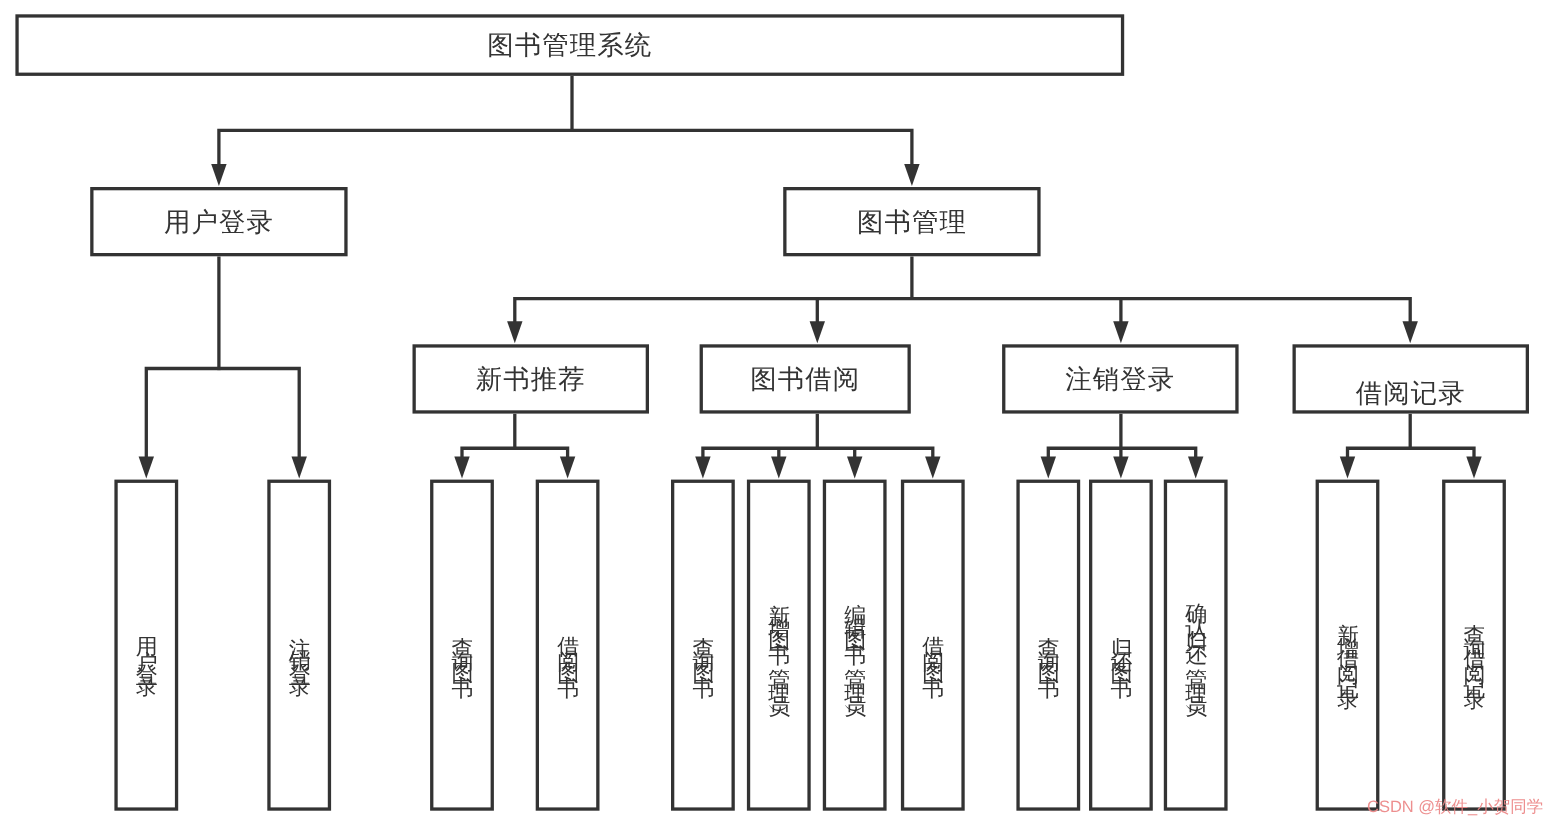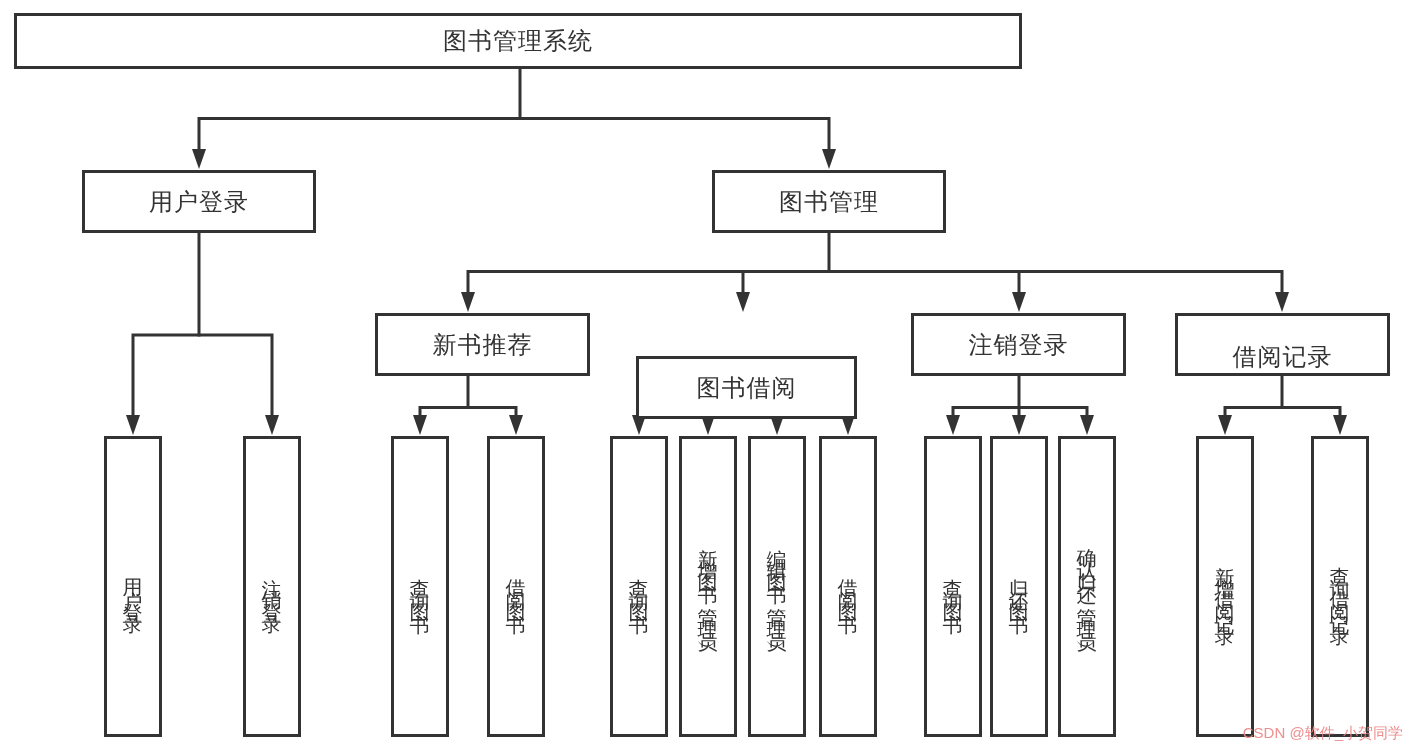--- a/index.html
+++ b/index.html
@@ -123,21 +123,21 @@
   <div class="box" style="left:82px;top:170px;width:234px;height:63px;">
     <span class="hlabel">用户登录</span>
   </div>
   <div class="box" style="left:712px;top:170px;width:234px;height:63px;">
     <span class="hlabel">图书管理</span>
   </div>
 
   <div class="box" style="left:363px;top:313px;width:215px;height:63px;margin-left:12px;">
     <span class="hlabel">新书推荐</span>
   </div>
-  <div class="box" style="left:636px;top:313px;width:221px;height:63px;margin-top:43px;">
+  <div class="box" style="left:636px;top:313px;width:192px;height:63px;">
     <span class="hlabel">图书借阅</span>
   </div>
   <div class="box" style="left:911px;top:313px;width:215px;height:63px;">
     <span class="hlabel">注销登录</span>
   </div>
   <div class="box" style="left:1175px;top:313px;width:215px;height:63px;align-items:flex-end;">
     <span class="hlabel">借阅记录</span>
   </div>
 
   <div class="box leaf" style="left:104px;top:436px;width:58px;height:301px;">

